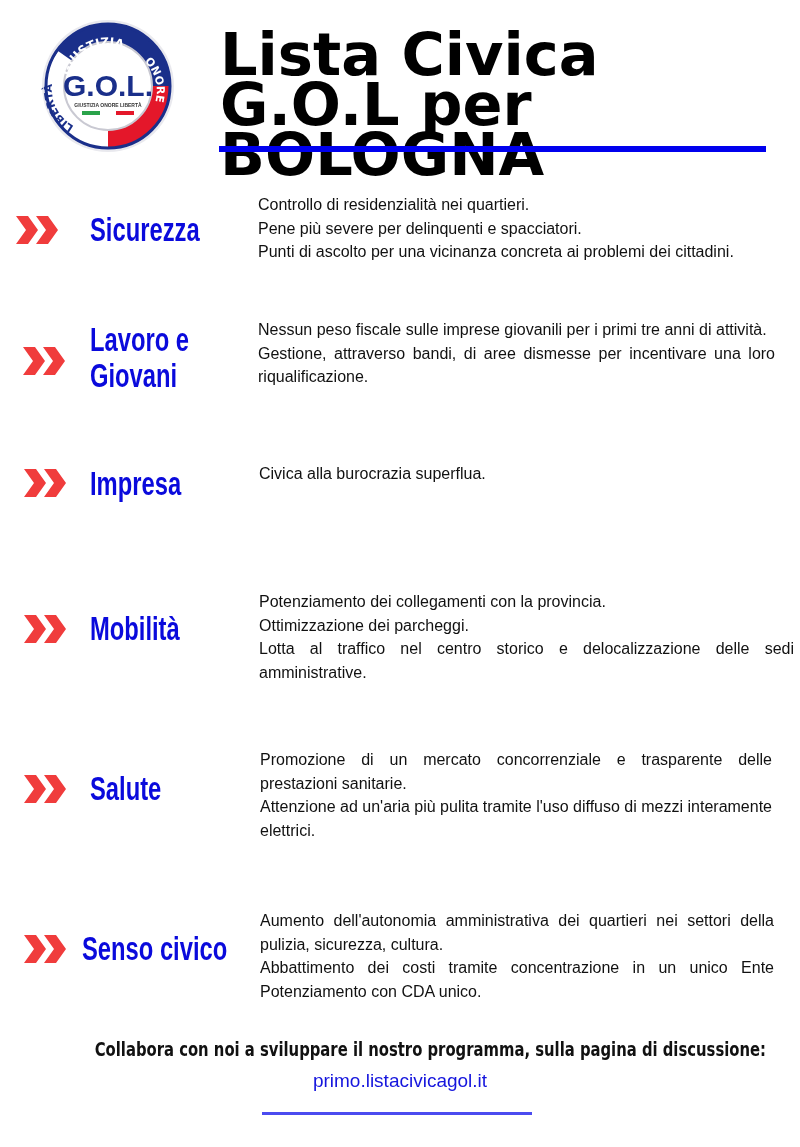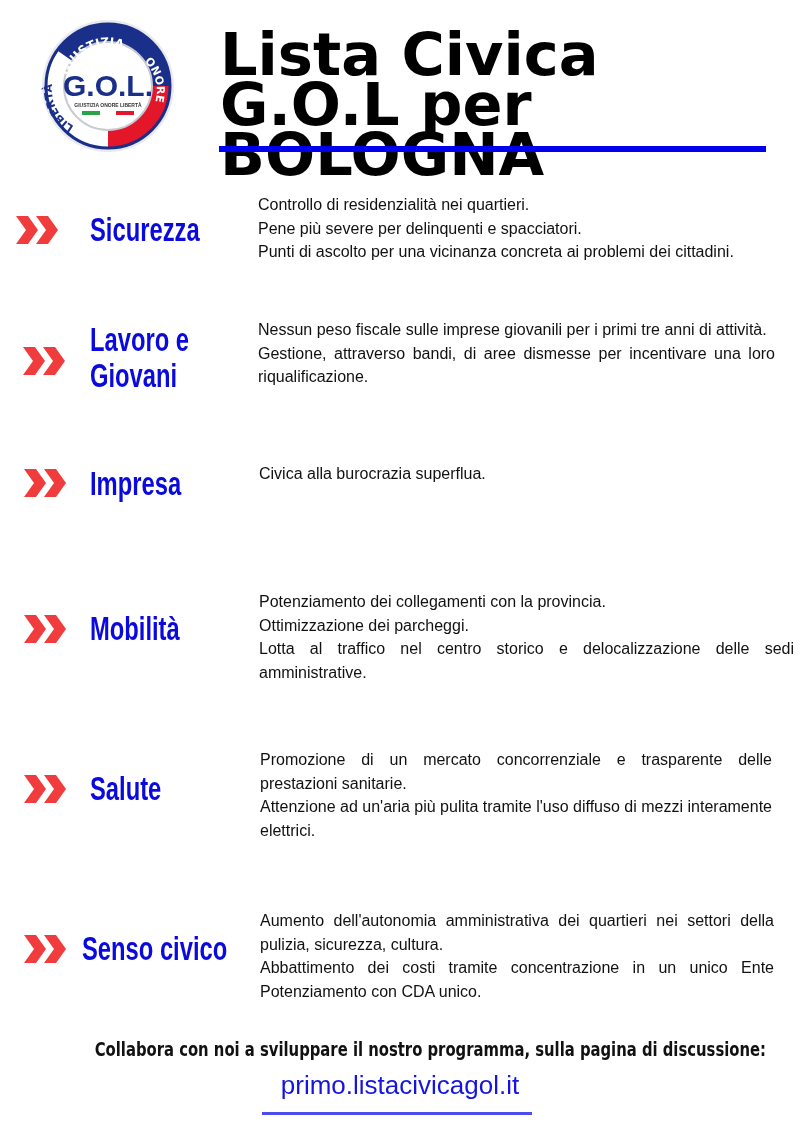--- a/index.html
+++ b/index.html
@@ -7,21 +7,21 @@
   .logo { position: absolute; left: 38px; top: 16px; width: 140px; height: 140px; }
   .title { position: absolute; left: 220px; top: 30px; width: 560px; font-family: "DejaVu Sans", sans-serif; font-weight: bold; font-size: 59px; line-height: 50px; color: #000; letter-spacing: 0px; }
   .title-rule { position: absolute; left: 219px; top: 146px; width: 547px; height: 6px; background: #0000ee; }
   .section { position: absolute; left: 0; width: 800px; }
   .chev { position: absolute; width: 44px; height: 28px; }
   .heading { position: absolute; font-family: "Liberation Sans Narrow", "Liberation Sans", sans-serif; font-weight: bold; color: #0a0adc; font-size: 33px; line-height: 36px; transform: scaleX(0.72); transform-origin: left center; white-space: nowrap; }
   .desc { position: absolute; font-size: 16px; line-height: 23.5px; color: #111; text-align: justify; }
   .desc p { margin: 0; text-align: justify; text-align-last: left; }
   .footer-text { position: absolute; left: 0; top: 1038px; width: 800px; text-align: right; font-weight: bold; font-size: 20px; color: #111; }
   .footer-text span { display: inline-block; transform: scaleX(0.78); transform-origin: center; white-space: nowrap; font-family: "DejaVu Sans", sans-serif; font-size: 19px; }
-  .footer-link { position: absolute; left: 0; top: 1070px; width: 800px; text-align: center; font-size: 26px; color: #1515dd; text-decoration: none; }
+  .footer-link { position: absolute; left: 0; top: 1070px; width: 800px; text-align: center; font-size: 19px; color: #1515dd; text-decoration: none; }
   .footer-rule { position: absolute; left: 262px; top: 1112px; width: 270px; height: 3px; background: #4b4bf0; }
 </style>
 </head>
 <body>
 
 <div class="logo">
   <svg width="140" height="140" viewBox="0 0 140 140">
     <defs>
       <path id="arcTop" d="M 30 70 A 40 40 0 0 1 110 70"></path>
       <path id="arcRight" d="M 100 40 A 42 42 0 0 1 100 110"></path>

